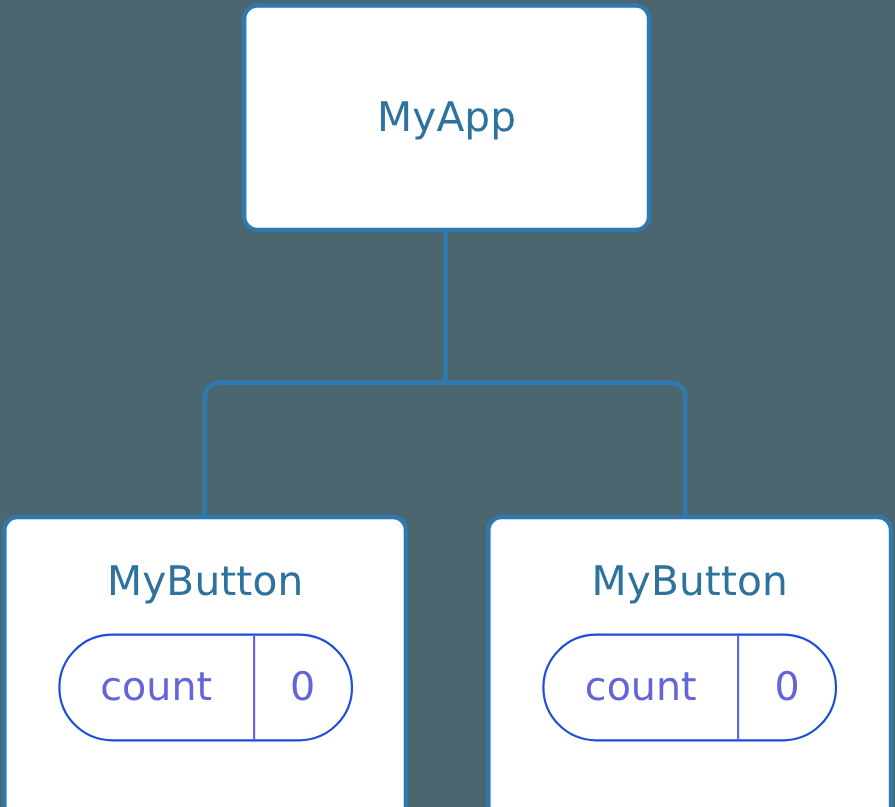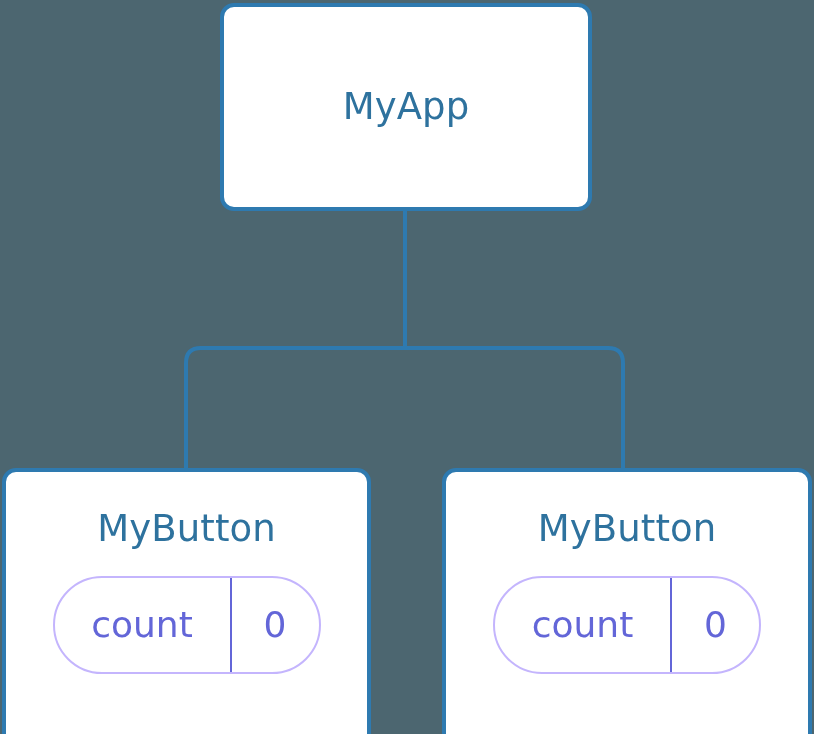--- a/index.html
+++ b/index.html
@@ -62,21 +62,21 @@
     line-height: 1.05;
     font-weight: 400;
     letter-spacing: 0.1px;
     white-space: nowrap;
   }
 
   .badge {
     margin-top: 27px;
     height: 98px;
     width: 268px;
-    border: 2px solid #c4b5fd;
+    border: 2px solid #1d4ed8;
     border-radius: 49px;
     box-sizing: border-box;
     display: flex;
     align-items: stretch;
     background: #ffffff;
     overflow: hidden;
   }
   .badge-key, .badge-val {
     display: flex;
     align-items: center;

